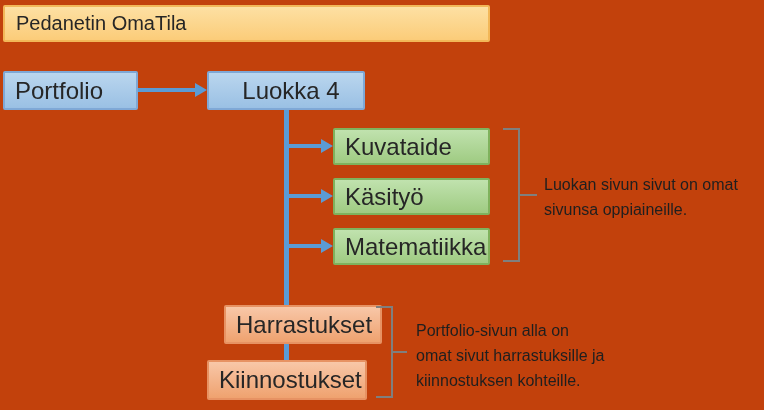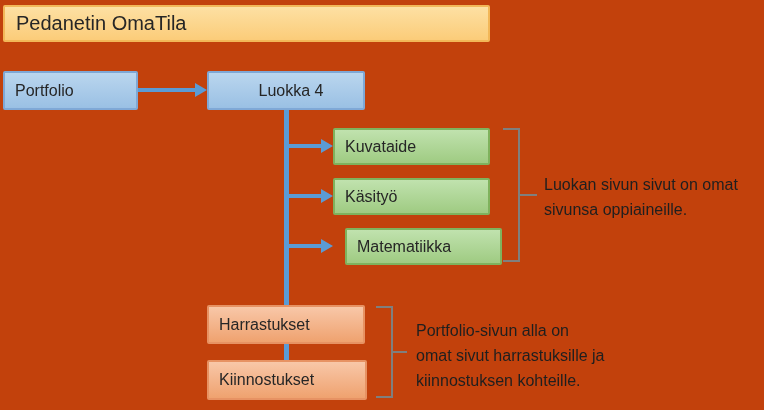--- a/index.html
+++ b/index.html
@@ -2,21 +2,21 @@
 <html style="--banner-top: #FDE0A3; --banner-bottom: #FBCC79; --banner-border: #F2B758; --blue-top: #BAD6EE; --blue-bottom: #9AC0E4; --blue-border: #7FA8D6; --green-top: #C0E2AE; --green-bottom: #9FCB82; --green-border: #7FB25D; --salmon-top: #F8C7A8; --salmon-bottom: #EFA26F; --salmon-border: #E79263; --connector: #5B9BD5; --bracket: #7F7F7F; --text: #262626;"><head>
 <meta charset="utf-8">
 <style>
   html,body{margin:0;padding:0;background:#fff;}
   .canvas{
     position:relative;width:764px;height:410px;background:#c2410c;overflow:hidden;
     font-family:"Liberation Sans", sans-serif;color:var(--text,#262626);
   }
   .node{
     position:absolute;box-sizing:border-box;border:2px solid;border-radius:2px;
-    display:flex;align-items:center;padding-left:10px;font-size:16px;
+    display:flex;align-items:center;padding-left:10px;font-size:24px;
     color:var(--text,#262626);white-space:nowrap;
   }
   .banner{
     position:absolute;left:3px;top:5px;width:487px;height:37px;box-sizing:border-box;
     background:linear-gradient(180deg,var(--banner-top,#FDE0A3),var(--banner-bottom,#FBCC79));
     border:2px solid var(--banner-border,#F2B758);border-radius:2px;
     display:flex;align-items:center;padding-left:11px;font-size:20px;
   }
   .blue{
     background:linear-gradient(180deg,var(--blue-top,#BAD6EE),var(--blue-bottom,#9AC0E4));
@@ -75,25 +75,25 @@
   <div class="node blue" style="left:207px;top:71px;width:158px;height:39px;justify-content:center;">
     <span>Luokka 4</span>
   </div>
 
   <div class="node green" style="left:333px;top:178px;width:157px;height:37px;">
     <span>Käsityö</span>
   </div>
   <div class="node green" style="left:333px;top:128px;width:157px;height:37px;">
     <span>Kuvataide</span>
   </div>
-  <div class="node green" style="left:333px;top:228px;width:157px;height:37px;margin-left:12px;">
+  <div class="node green" style="left:333px;top:228px;width:157px;height:37px;">
     <span>Matematiikka</span>
   </div>
 
-  <div class="node salmon" style="left:207px;top:305px;width:158px;height:39px;">
+  <div class="node salmon" style="left:224px;top:305px;width:158px;height:39px;">
     <span>Harrastukset</span>
   </div>
   <div class="node salmon" style="left:207px;top:360px;width:160px;height:40px;text-align:center;">
     <span>Kiinnostukset</span>
   </div>
 
   <div class="bracket" style="left:503px;top:128px;width:17px;height:134px;"></div>
   <div class="tick" style="left:520px;top:194px;width:17px;"></div>
 
   <div class="bracket" style="left:376px;top:306px;width:17px;height:92px;"></div>

